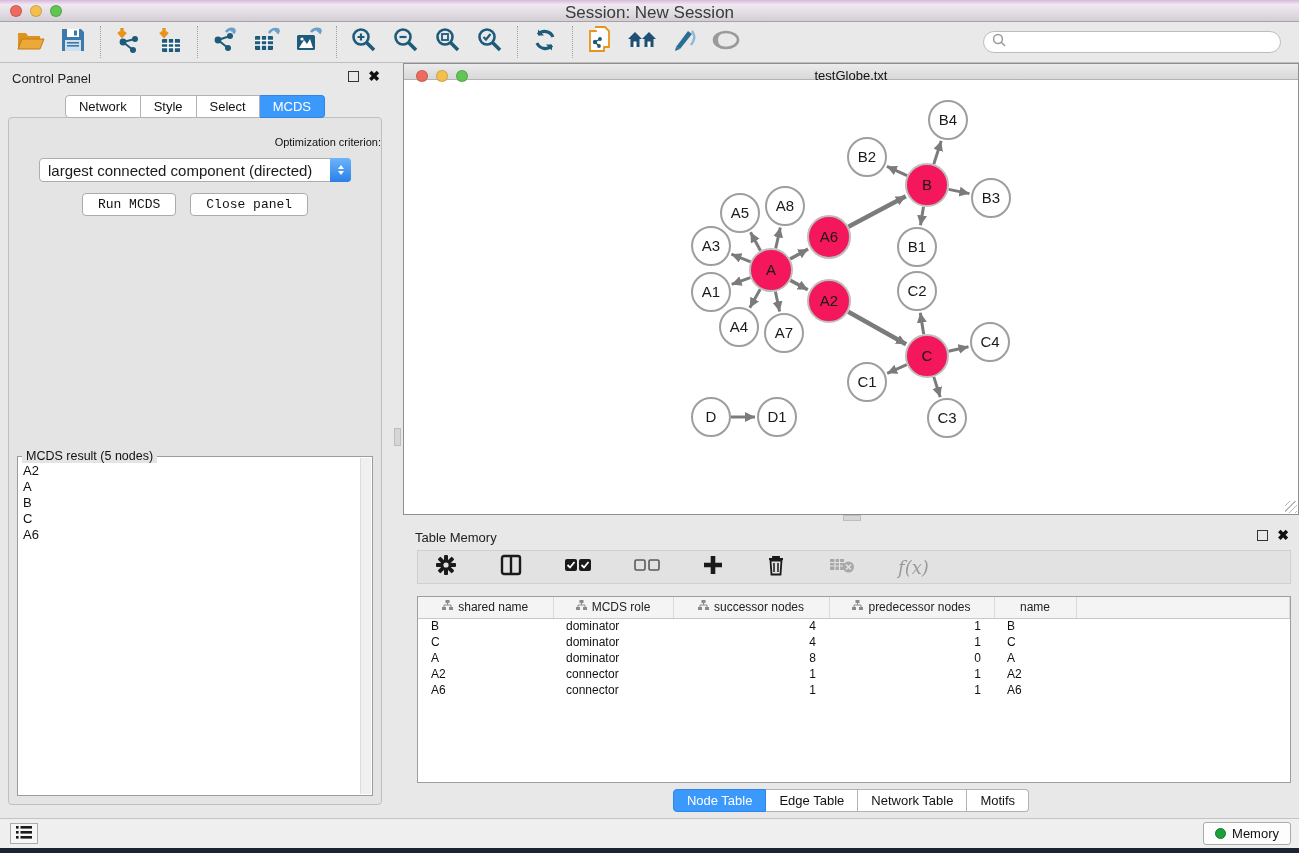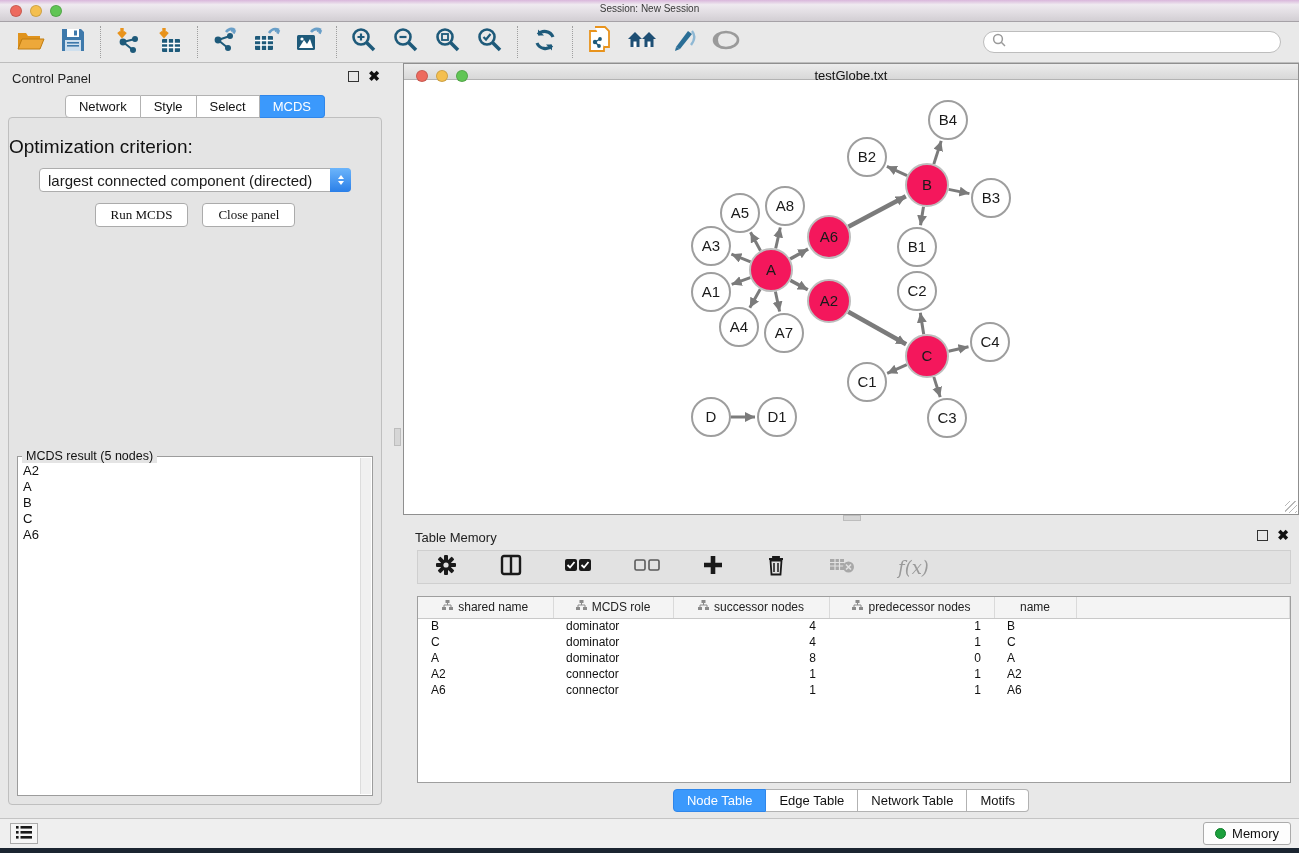--- a/index.html
+++ b/index.html
@@ -10,21 +10,21 @@
     background:#e8e8e8; overflow:hidden;
   }
   
   .titlebar {
     position:absolute; left:0; top:0; width:1299px; height:22px;
     background:linear-gradient(180deg,#d9b6db 0%,#efeaf0 22%,#e3dfe4 55%,#d2ced3 100%);
     border-bottom:1px solid #a6a2a7;
   }
   .titlebar .title {
     position:absolute; left:0; right:0; top:3px; text-align:center;
-    font-size:10px; color:#3a3a3a;
+    font-size:17px; color:#3a3a3a;
   }
   .lights { position:absolute; display:flex; gap:8px; }
   .titlebar .lights { left:10px; top:5px; }
   .light { width:12px; height:12px; border-radius:50%; border:1px solid rgba(0,0,0,.15); }
   .light.red{ background:#ed6a5e; } .light.yellow{ background:#f4bf4f; } .light.green{ background:#61c555; }
   
   .toolbar {
     position:absolute; left:0; top:22px; width:1299px; height:41px;
     background:#e9e9e9; border-bottom:1px solid #bdbdbd;
     display:flex; align-items:center; padding:0 10px;
@@ -49,36 +49,36 @@
     font-size:13px; padding:3px 13px; background:#fff; border:1px solid #b2b2b2;
     border-left-width:0; color:#111;
   }
   .seg-tab:first-child { border-left-width:1px; border-radius:4px 0 0 4px;text-align:right; }
   .seg-tab:last-child { border-radius:0 4px 4px 0; }
   .seg-tab.active { background:#3b99fc; border-color:#2f86ea; color:#fff; }
   .cp-body {
     position:absolute; left:8px; right:8px; top:54px; height:688px;
     border:1px solid #bfbfbf; border-radius:4px; background:#e4e4e4;
   }
-  .opt-label { margin-top:18px; text-align:left; font-size:19px; color:#111; }
+  .opt-label { margin-top:18px; text-align:right; font-size:11px; color:#111; }
   .dropdown {
     position:relative; margin:10px auto 0; width:312px; height:24px; background:#fff;
     border:1px solid #adadad; border-radius:4px; font-size:15px;
     display:flex; align-items:center; padding-left:8px;
   }
   .dd-cap {
     position:absolute; right:-1px; top:-1px; width:21px; height:24px; border-radius:0 4px 4px 0;
     background:linear-gradient(180deg,#6cb5fb,#2a7fe8); display:flex; flex-direction:column;
     align-items:center; justify-content:center; gap:2px;
   }
   .tri-up { width:0; height:0; border-left:3.5px solid transparent; border-right:3.5px solid transparent; border-bottom:4.5px solid #fff; }
   .tri-down { width:0; height:0; border-left:3.5px solid transparent; border-right:3.5px solid transparent; border-top:4.5px solid #fff; }
   .cp-buttons { display:flex; justify-content:center; gap:14px; margin-top:11px; }
   .push-btn {
-    font-size:13px; font-family:Liberation Serif, serif; padding:3px 15px; background:#fff;
+    font-size:13px; font-family:Liberation Mono, monospace; padding:3px 15px; background:#fff;
     border:1px solid #ababab; border-radius:4px; color:#111;
   }
   .result-box {
     position:absolute; left:8px; right:8px; top:338px; bottom:8px;
     border:1px solid #9c9c9c; background:#fff;
   }
   .result-legend {
     position:absolute; top:-8px; left:4px; background:#e4e4e4; padding:0 4px;
     font-size:12.5px; color:#111;
   }

